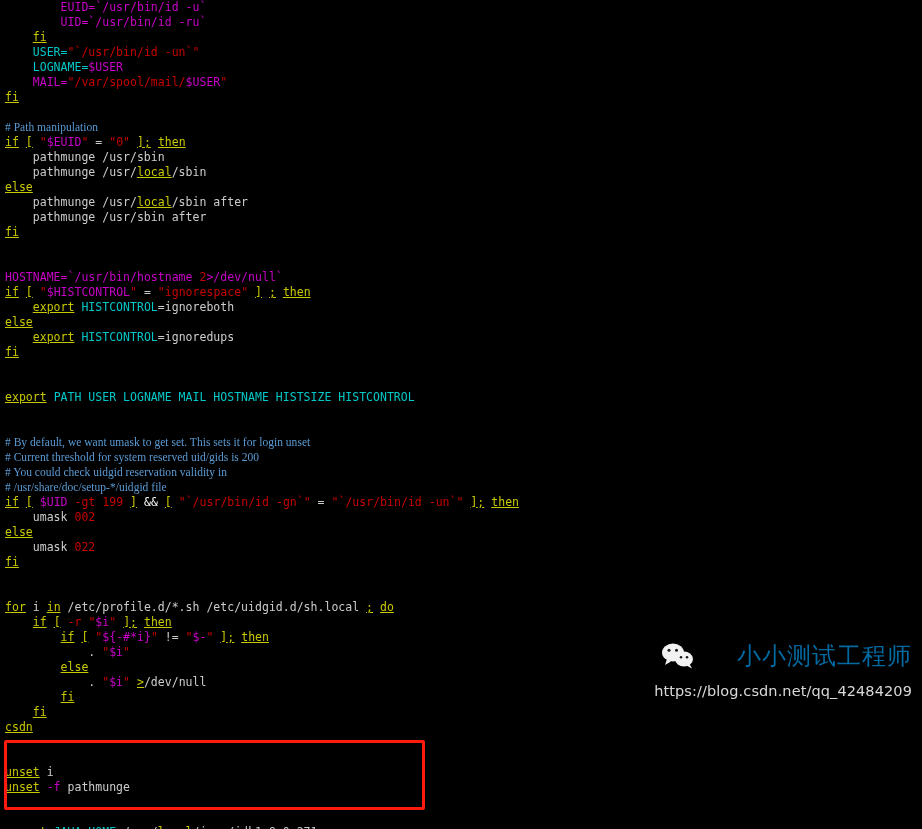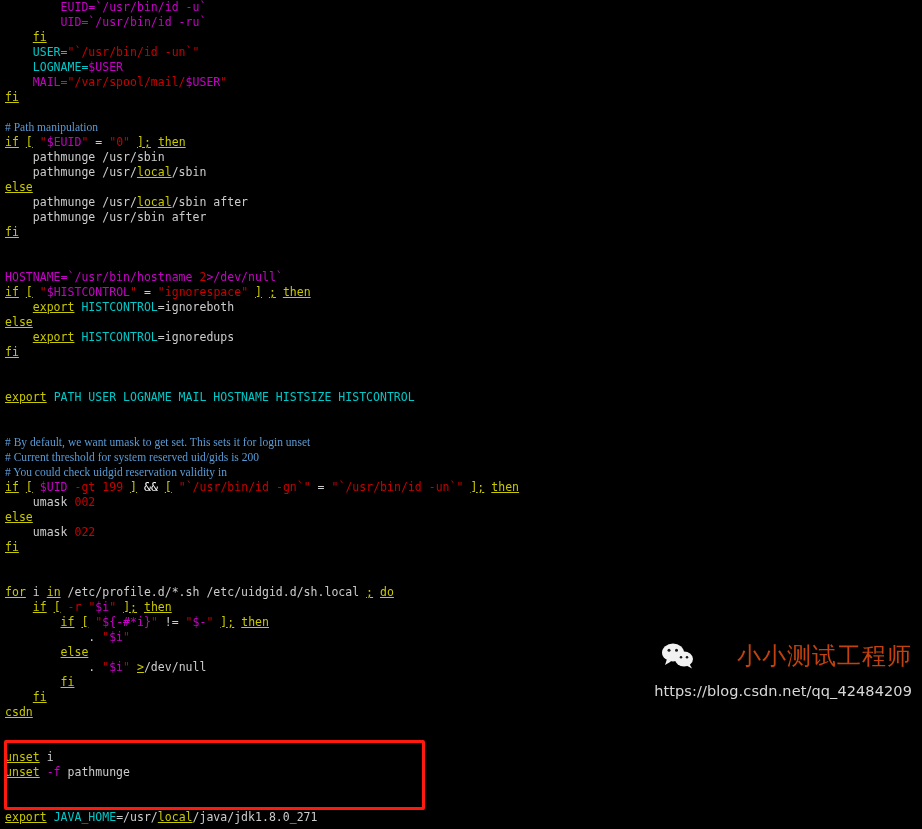--- a/index.html
+++ b/index.html
@@ -70,21 +70,21 @@
   }
   #watermark .wm-top {
     display: flex;
     align-items: center;
     justify-content: flex-end;
     gap: 6px;
   }
   #watermark .wm-title {
     font-family: "DejaVu Sans", "Liberation Sans", sans-serif;
     font-size: 24px;
-    color: #c2410c;
+    color: #0369a1;
     letter-spacing: 1px;
     line-height: 28px;
     margin-left: 36px;
   }
   #watermark .wm-url {
     font-family: "DejaVu Sans", "Liberation Sans", sans-serif;
     font-size: 14.5px;
     color: #d8d8d8;
     line-height: 18px;
     margin-top: 12px;
@@ -123,20 +123,21 @@
       <div class="code-line"><span class="t-plain">    </span><span class="t-keyword">export</span><span class="t-plain"> </span><span class="t-builtin">HISTCONTROL</span><span class="t-plain">=ignoredups</span></div>
       <div class="code-line"><span class="t-keyword">fi</span></div>
       <div class="code-line">&nbsp;</div>
       <div class="code-line">&nbsp;</div>
       <div class="code-line"><span class="t-keyword">export</span><span class="t-plain"> </span><span class="t-builtin">PATH USER LOGNAME MAIL HOSTNAME HISTSIZE HISTCONTROL</span></div>
       <div class="code-line">&nbsp;</div>
       <div class="code-line">&nbsp;</div>
       <div class="code-line"><span class="t-comment"># By default, we want umask to get set. This sets it for login unset</span></div>
       <div class="code-line"><span class="t-comment"># Current threshold for system reserved uid/gids is 200</span></div>
       <div class="code-line"><span class="t-comment"># You could check uidgid reservation validity in</span></div>
+      <div class="code-line"><span class="t-comment"># /usr/share/doc/setup-*/uidgid file</span></div>
       <div class="code-line"><span class="t-keyword">if</span><span class="t-plain"> </span><span class="t-keyword">[</span><span class="t-plain"> </span><span class="t-var">$UID</span><span class="t-plain"> </span><span class="t-string">-gt</span><span class="t-plain"> </span><span class="t-number">199</span><span class="t-plain"> </span><span class="t-keyword">]</span><span class="t-plain"> </span><span class="t-white">&amp;&amp;</span><span class="t-plain"> </span><span class="t-keyword">[</span><span class="t-plain"> </span><span class="t-string">"`/usr/bin/id -gn`"</span><span class="t-plain"> = </span><span class="t-string">"`/usr/bin/id -un`"</span><span class="t-plain"> </span><span class="t-keyword">]</span><span class="t-keyword">;</span><span class="t-plain"> </span><span class="t-keyword">then</span></div>
       <div class="code-line"><span class="t-plain">    umask </span><span class="t-number">002</span></div>
       <div class="code-line"><span class="t-keyword">else</span></div>
       <div class="code-line"><span class="t-plain">    umask </span><span class="t-number">022</span></div>
       <div class="code-line"><span class="t-keyword">fi</span></div>
       <div class="code-line">&nbsp;</div>
       <div class="code-line">&nbsp;</div>
       <div class="code-line"><span class="t-keyword">for</span><span class="t-plain"> i </span><span class="t-keyword">in</span><span class="t-plain"> /etc/profile.d/*.sh /etc/uidgid.d/sh.local </span><span class="t-keyword">;</span><span class="t-plain"> </span><span class="t-keyword">do</span></div>
       <div class="code-line"><span class="t-plain">    </span><span class="t-keyword">if</span><span class="t-plain"> </span><span class="t-keyword">[</span><span class="t-plain"> </span><span class="t-string">-r</span><span class="t-plain"> </span><span class="t-string">"</span><span class="t-var">$i</span><span class="t-string">"</span><span class="t-plain"> </span><span class="t-keyword">]</span><span class="t-keyword">;</span><span class="t-plain"> </span><span class="t-keyword">then</span></div>
       <div class="code-line"><span class="t-plain">        </span><span class="t-keyword">if</span><span class="t-plain"> </span><span class="t-keyword">[</span><span class="t-plain"> </span><span class="t-string">"</span><span class="t-var">${-#*i}</span><span class="t-string">"</span><span class="t-plain"> != </span><span class="t-string">"</span><span class="t-var">$-</span><span class="t-string">"</span><span class="t-plain"> </span><span class="t-keyword">]</span><span class="t-keyword">;</span><span class="t-plain"> </span><span class="t-keyword">then</span></div>

